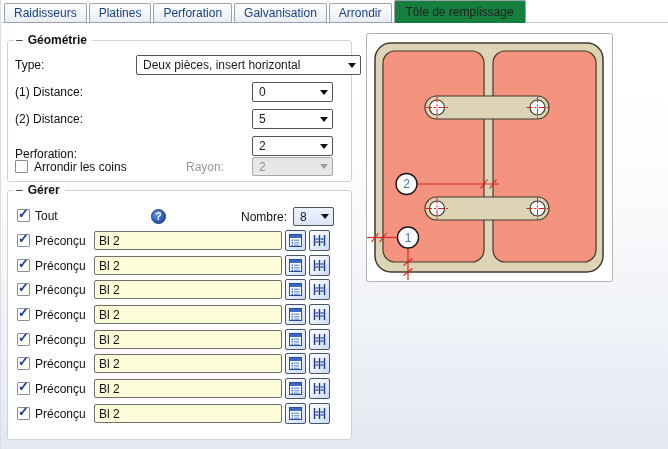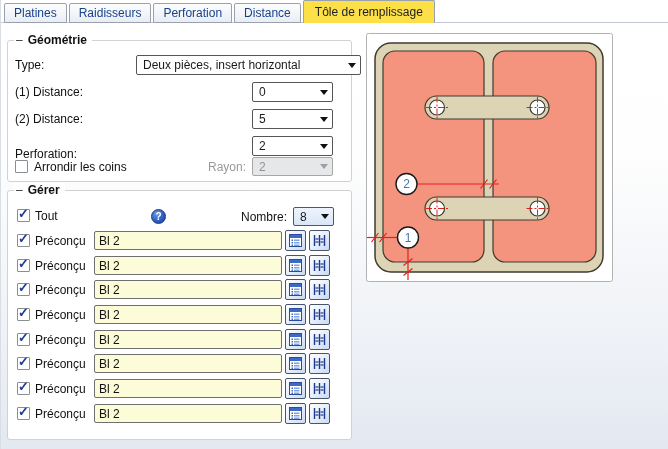--- a/index.html
+++ b/index.html
@@ -6,21 +6,21 @@
   html,body { width:668px; height:449px; }
   body { font-family:"Liberation Sans", sans-serif; font-size:12px; color:#1a1a1a; background:#fff; position:relative; overflow:hidden; }
   .page { position:absolute; inset:0; border-left:1px solid #d9dde4; }
 
   
   .tabstrip { position:absolute; left:0; top:0; width:668px; height:24px; background:#fff; }
   .tabstrip .baseline { position:absolute; left:0; right:0; top:22px; height:1px; background:#c3c9d4; }
   .tabs { position:absolute; left:3px; top:0; display:flex; gap:2px; align-items:flex-end; height:23px; }
   .tab { position:relative; height:20px; line-height:19px; padding:0 9px; background:linear-gradient(180deg,#fdfdfe 0%,#f2f4f8 60%,#e9ecf3 100%);
          border:1px solid #99a1ae; border-radius:2px 2px 0 0; color:#15428b; white-space:nowrap; cursor:default; }
-  .tab.active { height:23px; line-height:22px; background:#fde047; color:#222; border-bottom:none; z-index:3; padding:0 11px; }
+  .tab.active { height:23px; line-height:22px; background:#15803d; color:#222; border-bottom:none; z-index:3; padding:0 11px; }
 
   
   .content { position:absolute; left:0; top:24px; width:668px; height:425px;
              background:linear-gradient(180deg,#ffffff 0%,#fefefe 30%,#eef1f6 75%,#e3e8f1 100%); }
 
   
   .groupbox { position:absolute; background:#fff; border:1px solid #d2d2d2; border-radius:3px; }
   .groupbox-title { position:absolute; top:-8px; left:6px; background:#fff; padding:0 5px 0 2px; font-weight:bold; color:#111; display:flex; gap:5px; align-items:center; }
   .collapse-glyph { font-weight:normal; color:#333; }
 
@@ -56,24 +56,25 @@
   .diagram { position:absolute; left:365px; top:9px; }
 </style>
 </head>
 <body>
 
 <div class="page">
 
   <div class="tabstrip">
     <div class="baseline"></div>
     <div class="tabs">
+      <div class="tab">Raidisseurs</div>
       <div class="tab">Platines</div>
-      <div class="tab">Raidisseurs</div>
       <div class="tab">Perforation</div>
-      <div class="tab">Distance</div>
+      <div class="tab">Galvanisation</div>
+      <div class="tab">Arrondir</div>
       <div class="tab active">Tôle de remplissage</div>
     </div>
   </div>
 
   <div class="content">
 
     <div class="groupbox" style="left:6px; top:16px; width:345px; height:142px;">
       <div class="groupbox-title">
         <span class="collapse-glyph">–</span>
         <span>Géométrie</span>
@@ -107,21 +108,21 @@
     <div class="lbl" style="left:14px; top:123px;">Perforation:</div>
     <div class="combo" style="left:251px; top:112px; width:81px; height:20px;">
       <span class="val">2</span>
       <span class="arrow">
           <span class="tri"></span>
         </span>
     </div>
 
     <span class="checkbox" style="left:14px; top:136px;"></span>
     <div class="lbl" style="left:33px; top:136px;">Arrondir les coins</div>
-    <div class="lbl gray" style="left:185px; top:136px; width:60px; text-align:right;">Rayon:</div>
+    <div class="lbl gray" style="left:185px; top:136px; width:60px; text-align:left;">Rayon:</div>
     <div class="combo disabled" style="left:251px; top:133px; width:81px; height:19px;">
       <span class="val">2</span>
       <span class="arrow">
           <span class="tri"></span>
         </span>
     </div>
 
     <div class="groupbox" style="left:6px; top:166px; width:345px; height:250px;">
       <div class="groupbox-title">
         <span class="collapse-glyph">–</span>

